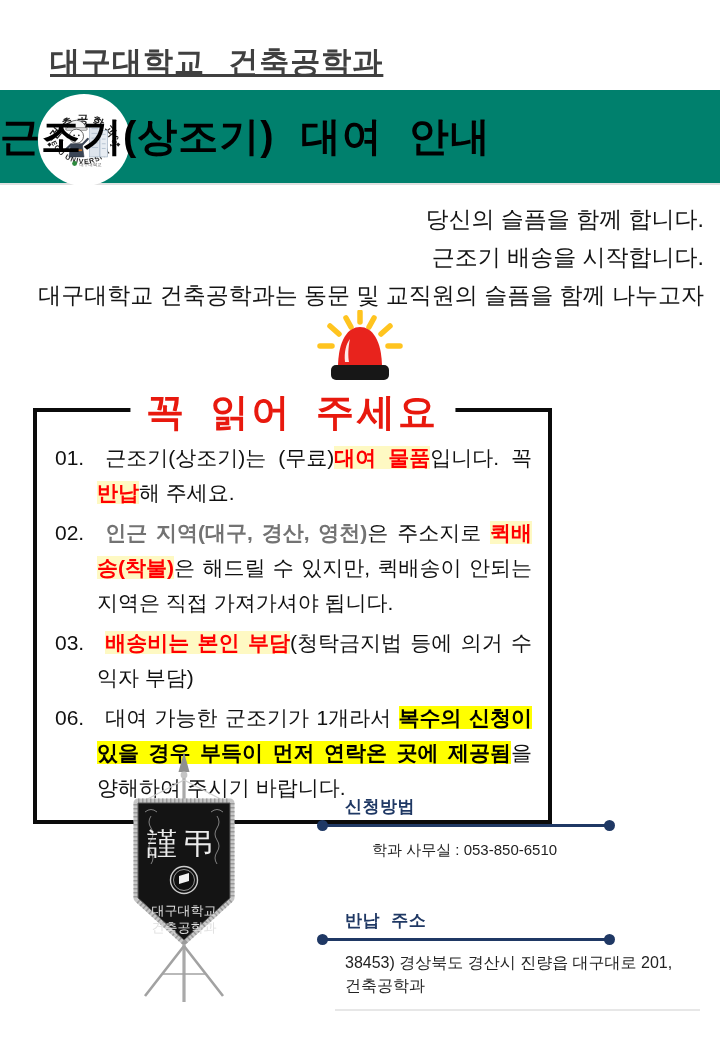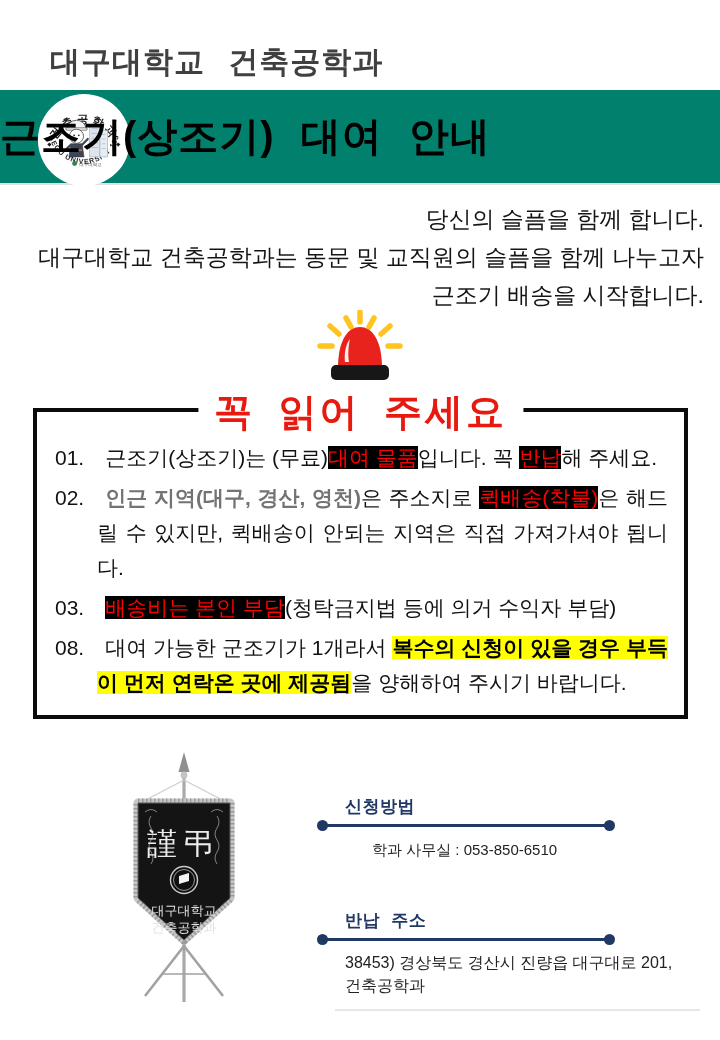--- a/index.html
+++ b/index.html
@@ -1,49 +1,49 @@
 <!DOCTYPE html>
 <html><head>
 <meta charset="utf-8">
 <style>
   * { margin:0; padding:0; box-sizing:border-box; }
   html,body { width:720px; height:1040px; background:#fff; overflow:hidden;
               font-family:"Liberation Sans", sans-serif; color:#1a1a1a; }
 
   
   .header-title { position:absolute; left:50px; top:42px; font-size:30px; font-weight:700;
-                  color:#404040; letter-spacing:1px; word-spacing:14px; }
+                  color:#404040; letter-spacing:1px; word-spacing:14px;text-decoration:underline; }
 
   
   .banner { position:absolute; left:0; top:90px; width:720px; height:93px; background:#00806D;
             box-shadow:0 2px 0 rgba(0,0,0,.12); }
   .banner-title { position:absolute; left:0; top:0; width:720px; height:93px; line-height:93px;
                   color:#000000; font-size:40px; font-weight:700;
                   letter-spacing:1px; word-spacing:14px; }
   .logo-wrap { position:absolute; left:37px; top:3px; width:94px; height:94px; }
 
   
   .intro { position:absolute; left:28px; top:200px; width:676px; font-size:23px;
            line-height:38px; color:#141414;text-align:right; }
 
   
   .siren-wrap { position:absolute; left:308px; top:310px; width:104px; height:72px; }
 
   
-  .notice-box { position:absolute; left:33px; top:408px; width:655px;
+  .notice-box { position:absolute; left:33px; top:408px; width:519px;
                 border:4px solid #0b0b0b; padding:28px 16px 10px 18px; background:#fff; }
   .notice-legend { position:absolute; top:-25px; left:50%; transform:translateX(-50%);
                    background:#fff; padding:0 16px; white-space:nowrap;
                    font-size:38px; font-weight:800; color:#E8190E;
                    letter-spacing:3px; word-spacing:10px; }
   .notice-item { font-size:21px; line-height:35px; text-align:justify;
                  padding-left:42px; text-indent:-42px; margin-bottom:5px; color:#111; }
   .notice-item .num { margin-right:21px; }
   .seg-bold { font-weight:700; color:#737373; }
-  .seg-hl-red { background:#000000; color:#FF0000; font-weight:400; }
+  .seg-hl-red { background:#fef9c3; color:#FF0000; font-weight:700; }
   .seg-hl-black { background:#FFFF00; color:#000; font-weight:700; }
 
   
   .flag-wrap { position:absolute; left:99px; top:750px; width:170px; height:255px; }
 
   .contact { position:absolute; left:320px; top:795px; width:392px; }
   .contact-section { position:relative; }
   .contact-heading { padding-left:25px; font-size:17px; font-weight:700; color:#1F3864;
                      margin-bottom:6px; letter-spacing:.5px; word-spacing:6px; }
   .dotline { position:relative; height:3px; background:#1F3864; width:288px; margin-left:2px; }
@@ -101,22 +101,22 @@
       </g>
       <circle cx="40" cy="75" r="2.6" fill="#2d8a3e"></circle>
       <text x="45" y="77.5" font-size="4.8" fill="#555">대구대학교</text>
     </svg>
   </div>
   <div class="banner-title">근조기(상조기) 대여 안내</div>
 </div>
 
 <div class="intro">
   <div>당신의 슬픔을 함께 합니다.</div>
+  <div>근조기 배송을 시작합니다.</div>
   <div>대구대학교 건축공학과는 동문 및 교직원의 슬픔을 함께 나누고자</div>
-  <div>근조기 배송을 시작합니다.</div>
 </div>
 
 <div class="siren-wrap">
   <svg viewBox="0 0 104 72" width="104" height="72">
     <g stroke="#FFC41F" stroke-width="5.5" stroke-linecap="round">
       <line x1="12" y1="36" x2="24" y2="36"></line>
       <line x1="92" y1="36" x2="80" y2="36"></line>
       <line x1="22" y1="16" x2="31" y2="24"></line>
       <line x1="82" y1="16" x2="73" y2="24"></line>
       <line x1="38" y1="8" x2="43" y2="17"></line>
@@ -128,21 +128,21 @@
     <rect x="23" y="55" width="58" height="15" rx="5" fill="#171717"></rect>
   </svg>
 </div>
 
 <div class="notice-box">
   <div class="notice-legend">꼭 읽어 주세요</div>
   <div>
       <div class="notice-item"><span class="num">01.</span><span class="seg-plain">근조기(상조기)는 (무료)</span><span class="seg-hl-red">대여 물품</span><span class="seg-plain">입니다. 꼭 </span><span class="seg-hl-red">반납</span><span class="seg-plain">해 주세요.</span></div>
       <div class="notice-item"><span class="num">02.</span><span class="seg-bold">인근 지역(대구, 경산, 영천)</span><span class="seg-plain">은 주소지로 </span><span class="seg-hl-red">퀵배송(착불)</span><span class="seg-plain">은 해드릴 수 있지만, 퀵배송이 안되는 지역은 직접 가져가셔야 됩니다.</span></div>
       <div class="notice-item"><span class="num">03.</span><span class="seg-hl-red">배송비는 본인 부담</span><span class="seg-plain">(청탁금지법 등에 의거 수익자 부담)</span></div>
-      <div class="notice-item"><span class="num">08.</span><span class="seg-plain">대여 가능한 군조기가 1개라서 </span><span class="seg-hl-black">복수의 신청이 있을 경우 부득이 먼저 연락온 곳에 제공됨</span><span class="seg-plain">을 양해하여 주시기 바랍니다.</span></div>
+      <div class="notice-item"><span class="num">06.</span><span class="seg-plain">대여 가능한 군조기가 1개라서 </span><span class="seg-hl-black">복수의 신청이 있을 경우 부득이 먼저 연락온 곳에 제공됨</span><span class="seg-plain">을 양해하여 주시기 바랍니다.</span></div>
     </div>
 </div>
 
 <div class="flag-wrap">
   <svg viewBox="0 0 170 255" width="170" height="255">
 
     <rect x="83.4" y="16" width="3.2" height="236" fill="#a9a9a9"></rect>
     <path d="M85 2 L79.5 22 L90.5 22 Z" fill="#8f8f8f"></path>
     <circle cx="85" cy="25" r="3.4" fill="#c4c4c4"></circle>
     <path d="M85 30 L39 54 M85 30 L131 54" stroke="#cfcfcf" stroke-width="1.4" fill="none"></path>

